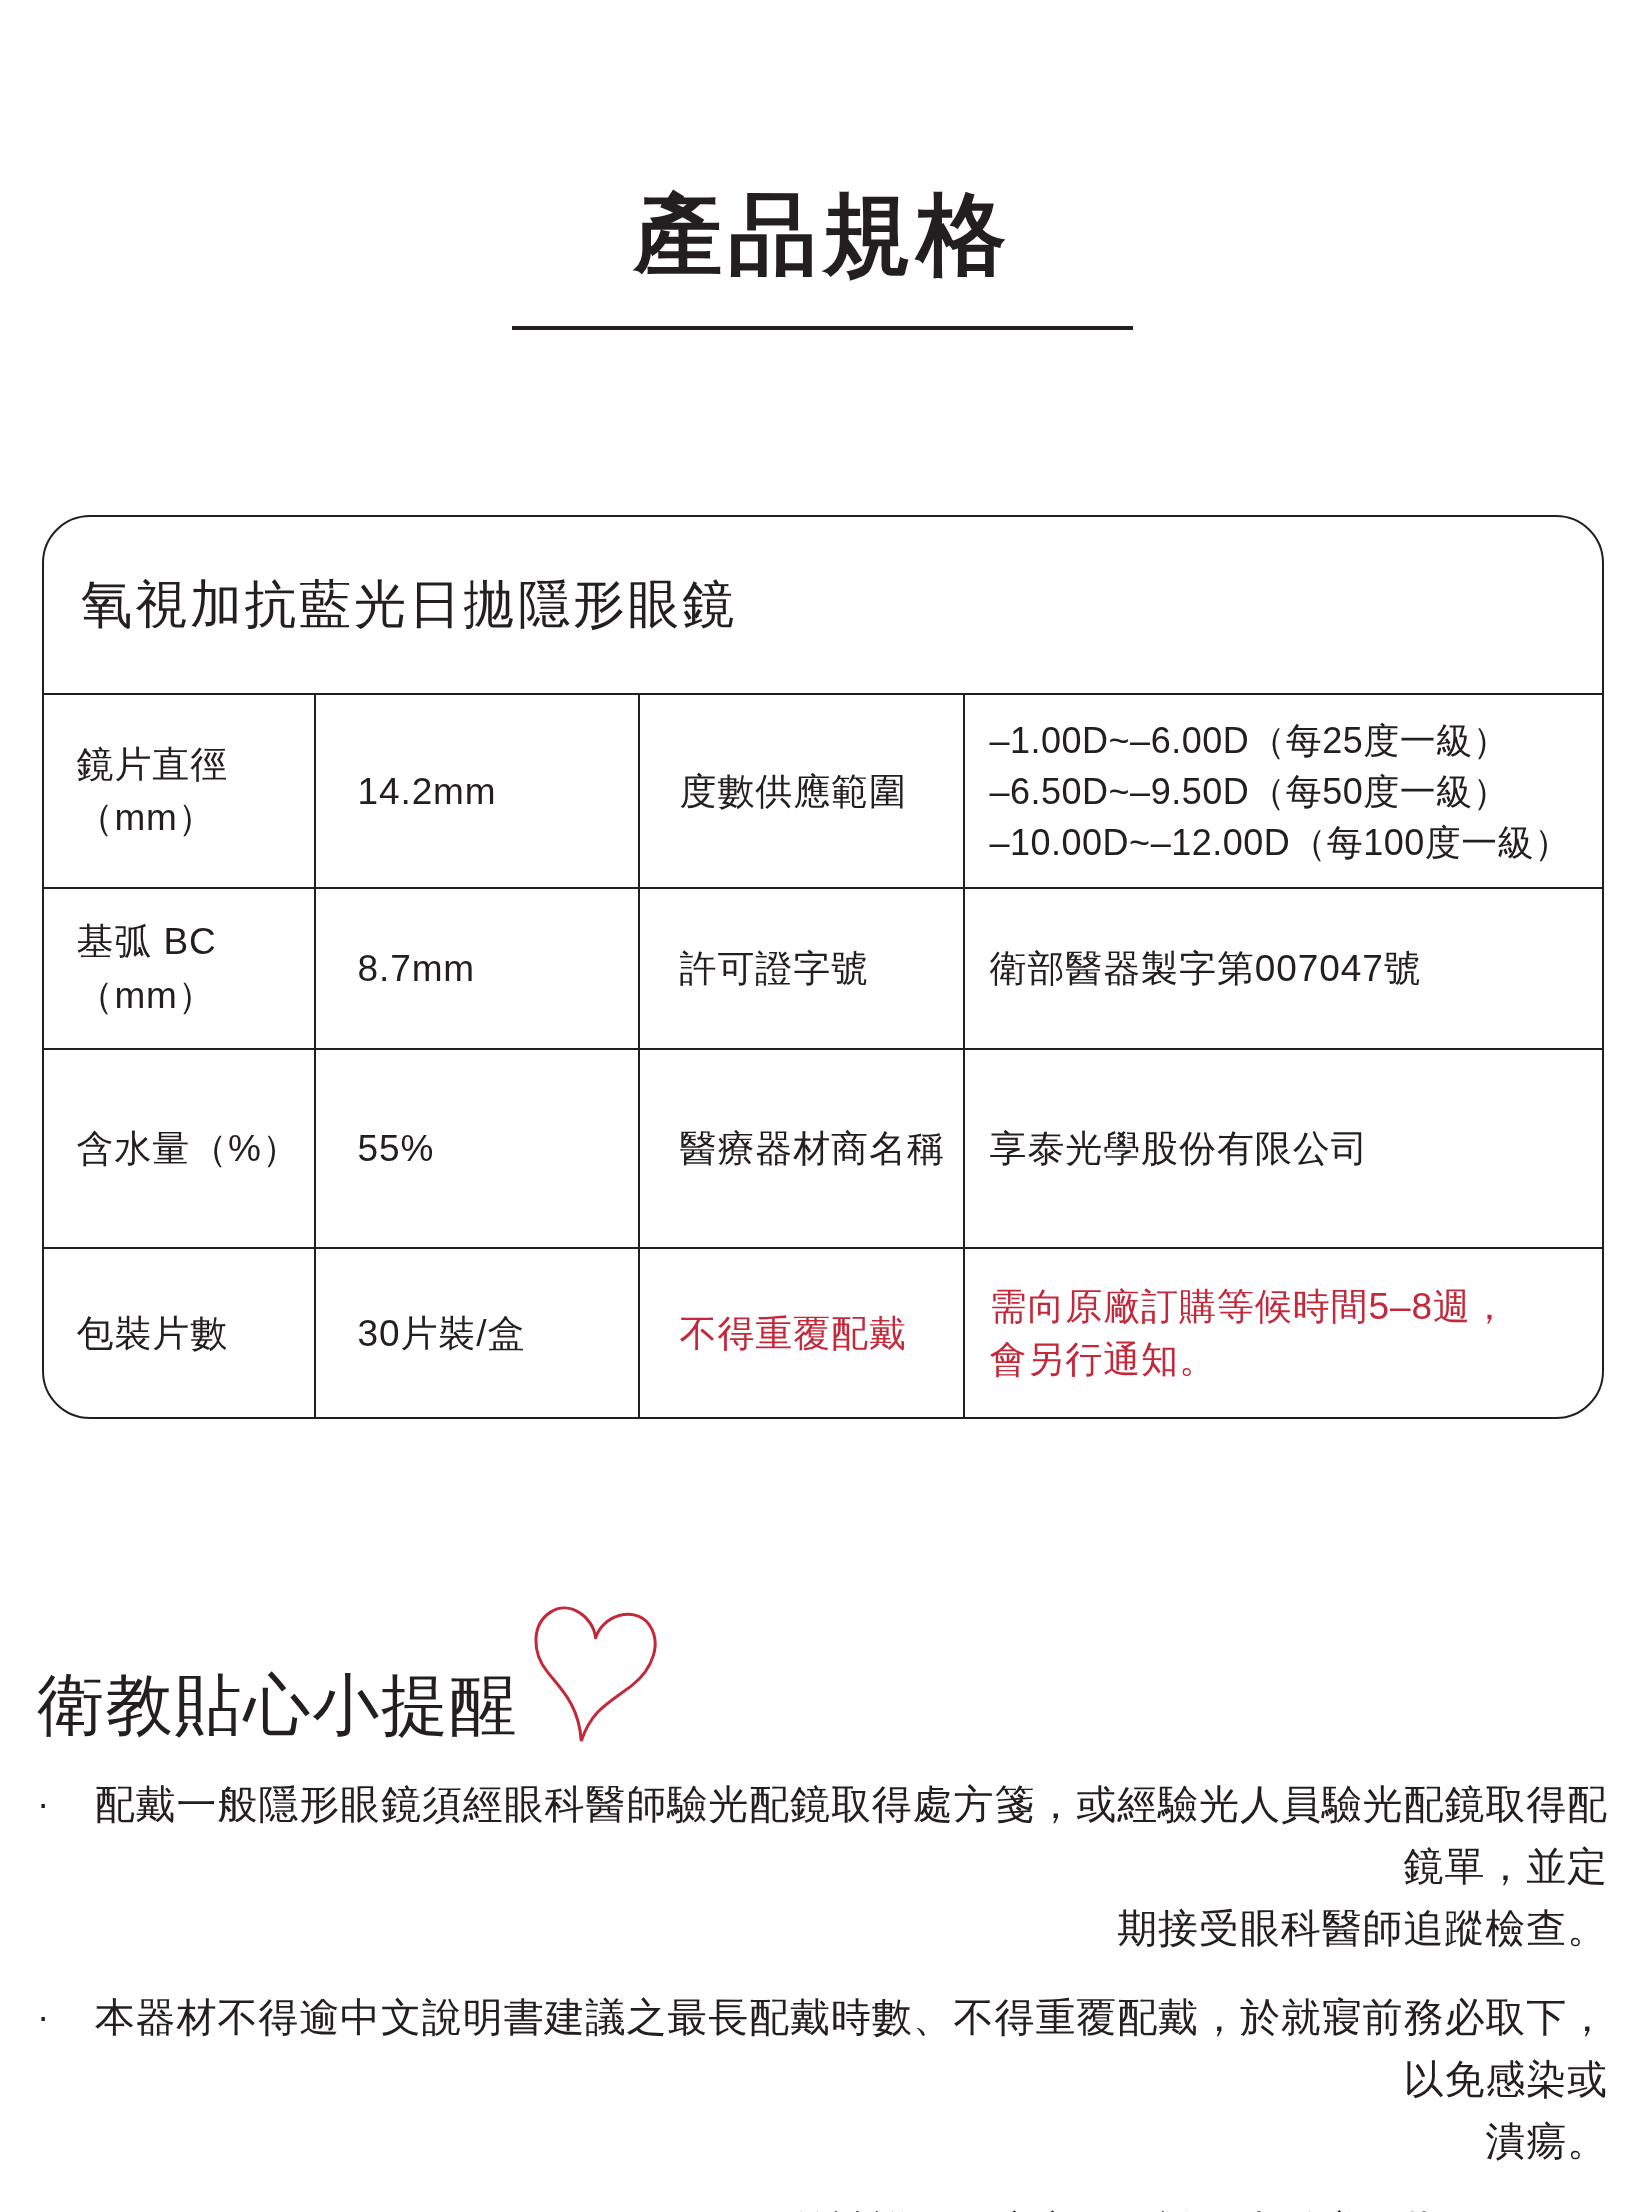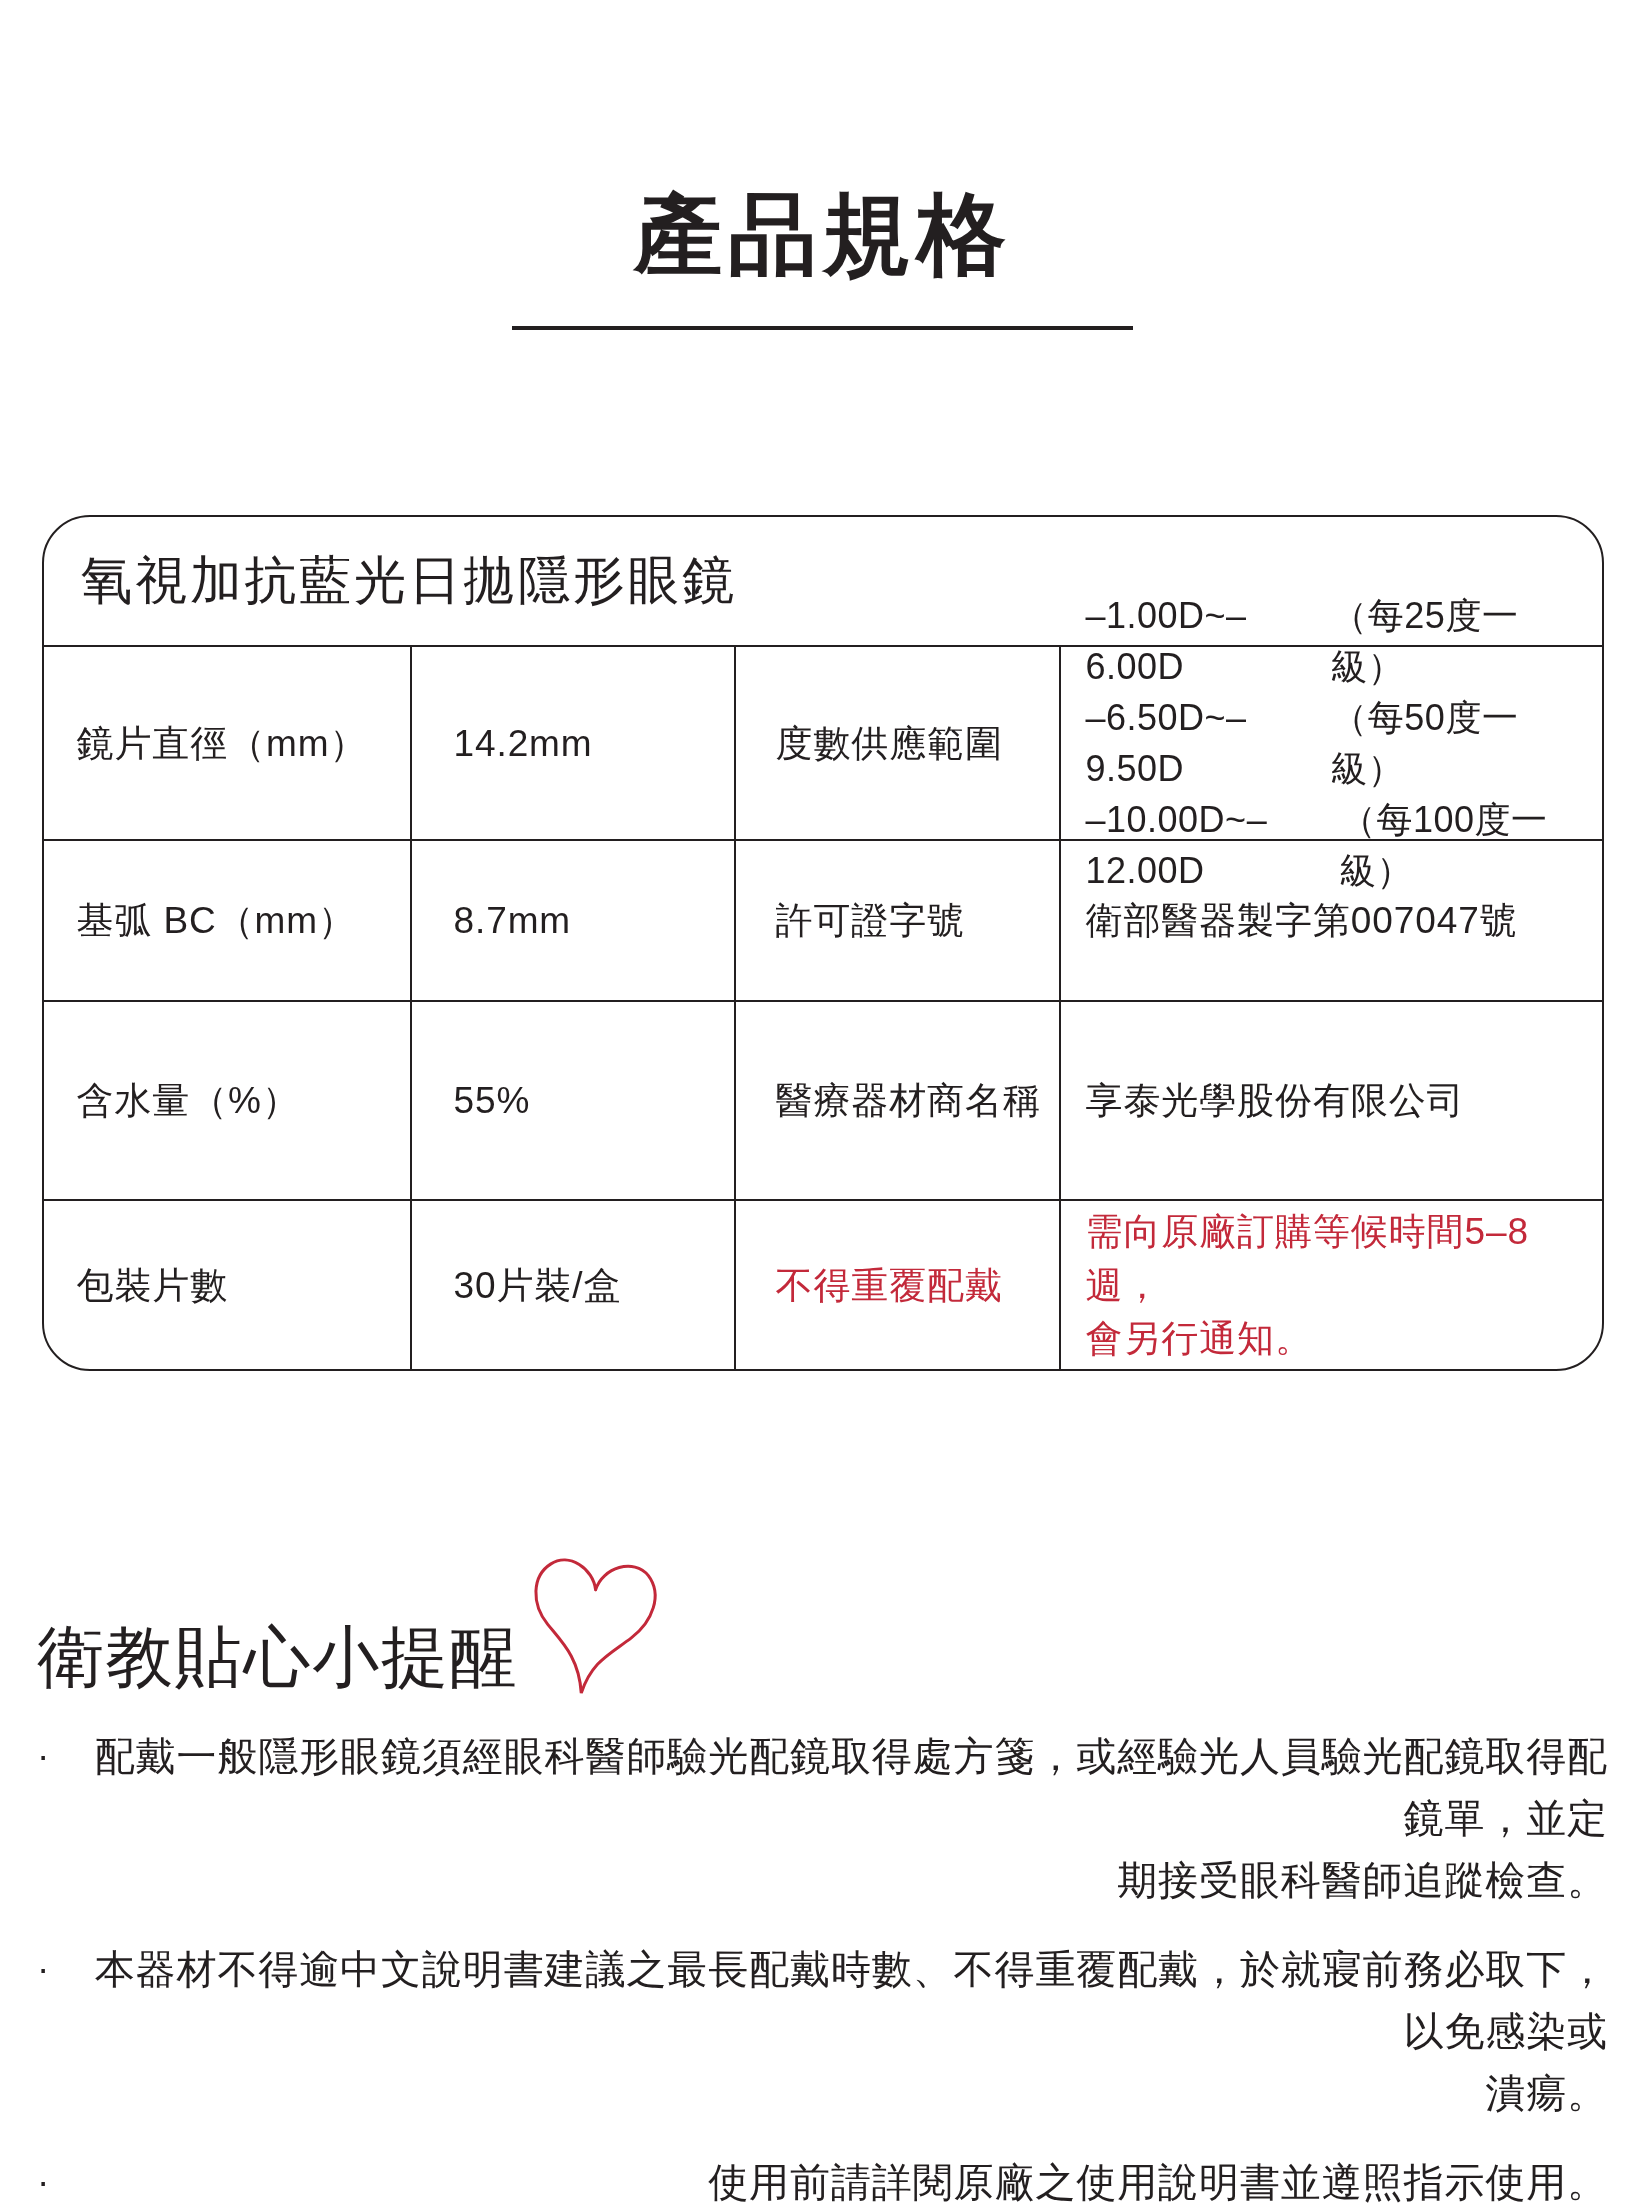--- a/index.html
+++ b/index.html
@@ -30,39 +30,39 @@
   .card{
     box-sizing:border-box;
     width:1562px;
     margin:185px auto 0 auto;
     border:2.7px solid #231f20;
     border-radius:48px;
     overflow:hidden;
     background:#ffffff;
   }
   .card-header{
-    height:128px;
+    height:176px;
     display:flex;align-items:center;
     padding-left:37px;
     font-size:52px;
     letter-spacing:2.7px;
   }
   .row{display:flex;border-top:2.7px solid #231f20;}
   .row-1{height:192px;}
   .row-2{height:159px;}
   .row-3{height:197px;}
   .row-4{height:168px;}
   .cell{
     box-sizing:border-box;
     display:flex;align-items:center;
     font-size:37px;
     letter-spacing:0.9px;
     line-height:1.45;
   }
-  .c1{width:366px;padding-left:33px;}
+  .c1{width:270px;padding-left:33px;}
   .c2{width:324px;padding-left:42px;border-left:2.7px solid #231f20;}
   .c3{width:325px;padding-left:40px;border-left:2.7px solid #231f20;}
   .c4{flex:1;padding-left:25px;padding-right:24px;border-left:2.7px solid #231f20;}
   .deg-cell{
     flex-direction:column;
     justify-content:center;
     align-items:stretch;
   }
   .deg-line{
     display:flex;

